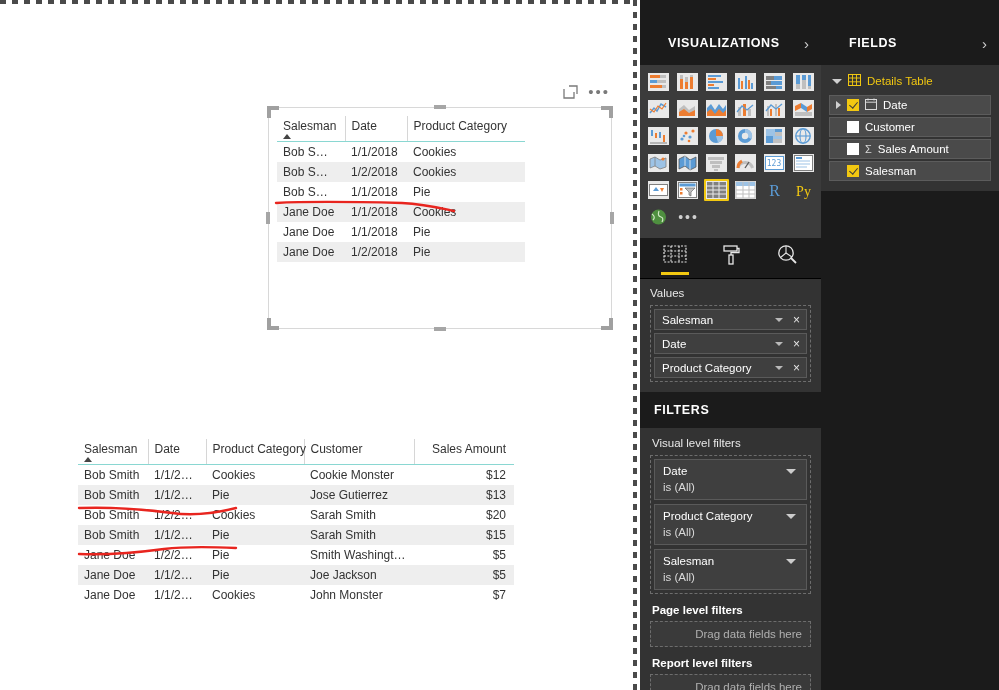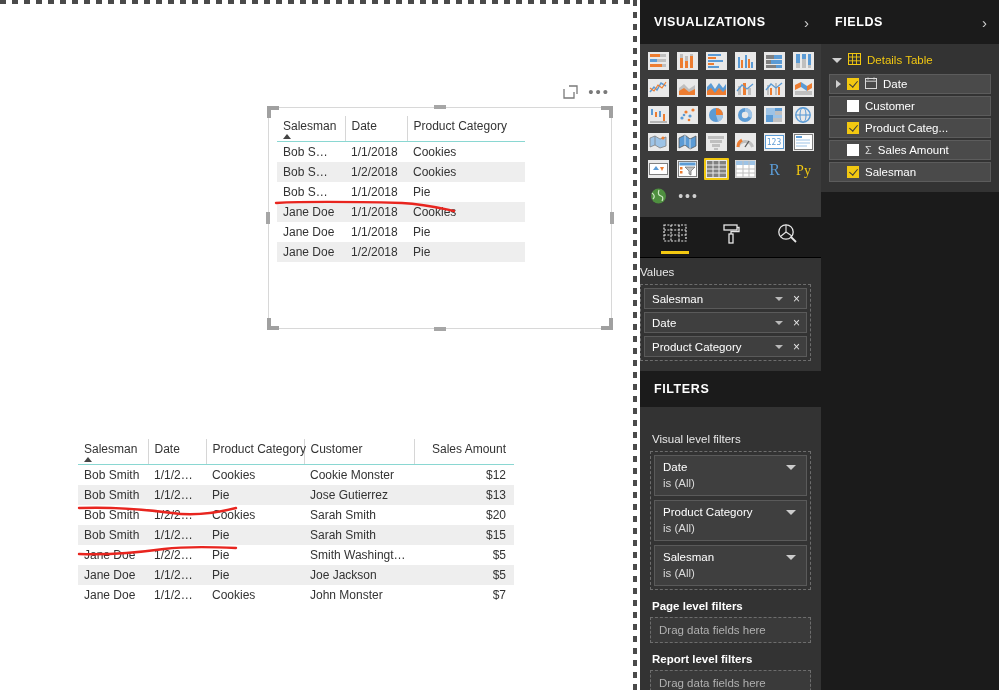--- a/index.html
+++ b/index.html
@@ -163,22 +163,23 @@
     left: 821px; top: 0;
     width: 178px; height: 690px;
     background: #1b1b1b;
   }
   .panel-title-bar {
     height: 44px;
     background: #1b1b1b;
     display: flex;
     align-items: center;
     justify-content: space-between;
-    padding: 0 12px 0 14px;
+    padding: 0 12px 0 28px;
     box-sizing: border-box;
+    margin-top: 21px;
   }
   .panel-title {
     color: #ffffff;
     font-size: 12.5px;
     letter-spacing: 0.6px;
     font-weight: bold;
   }
   .panel-chevron {
     color: #cfcfcf;
     font-size: 15px;
@@ -229,21 +230,21 @@
   }
   .viz-tab.active::after {
     content: "";
     position: absolute;
     left: 3px; bottom: -1px;
     width: 28px; height: 3px;
     background: #f2c811;
   }
 
   
-  .well-section { background: #333333; padding: 8px 10px 10px 0; }
+  .well-section { background: #333333; padding: 8px 10px 10px 10px; }
   .well-title {
     color: #e8e8e8;
     font-size: 11.5px;
     margin-bottom: 6px;
   }
   .well-box {
     border: 1px dashed #6d6d6d;
     padding: 3px;
   }
   .well-chip {
@@ -285,21 +286,21 @@
     height: 36px;
     display: flex;
     align-items: center;
     padding-left: 14px;
     box-sizing: border-box;
   }
   .filters-body { background: #333333; padding: 6px 10px 10px 10px; }
   .filters-sub {
     color: #e8e8e8;
     font-size: 11.5px;
-    margin: 20px 0 6px 2px;
+    margin: 3px 0 6px 2px;
   }
   .filter-group { border: 1px dashed #6d6d6d; padding: 3px; }
   .filter-card {
     background: #3f3f3f;
     border: 1px solid #5a5a5a;
     padding: 5px 8px 6px 8px;
     margin-bottom: 4px;
   }
   .filter-card:last-child { margin-bottom: 0; }
   .filter-card-top {
@@ -321,20 +322,21 @@
     font-size: 11.5px;
     font-weight: bold;
     margin: 10px 0 5px 2px;
   }
   .drop-zone {
     border: 1px dashed #6d6d6d;
     background: #3a3a3a;
     color: #b0b0b0;
     font-size: 11.5px;
     padding: 6px 8px;
+    text-align: right;
   }
 
   
   .search-wrap { background: #333333; padding: 8px 10px; }
   .search-box {
     background: #262626;
     border: 1px solid #6a6a6a;
     height: 25px;
     display: flex;
     align-items: center;
@@ -974,25 +976,20 @@
             </svg></span>
           <span class="field-label">Date</span>
         </div>
         <div class="field-row">
           <span class="spacer-caret"></span>
           <span class="chk"></span>
           <span class="field-label">Customer</span>
         </div>
         <div class="field-row">
           <span class="spacer-caret"></span>
-          <span class="chk checked"></span>
-          <span class="field-label">Product Categ...</span>
-        </div>
-        <div class="field-row">
-          <span class="spacer-caret"></span>
           <span class="chk"></span>
           <span class="sigma">Σ</span>
           <span class="field-label">Sales Amount</span>
         </div>
         <div class="field-row">
           <span class="spacer-caret"></span>
           <span class="chk checked"></span>
           <span class="field-label">Salesman</span>
         </div>
       </div>

